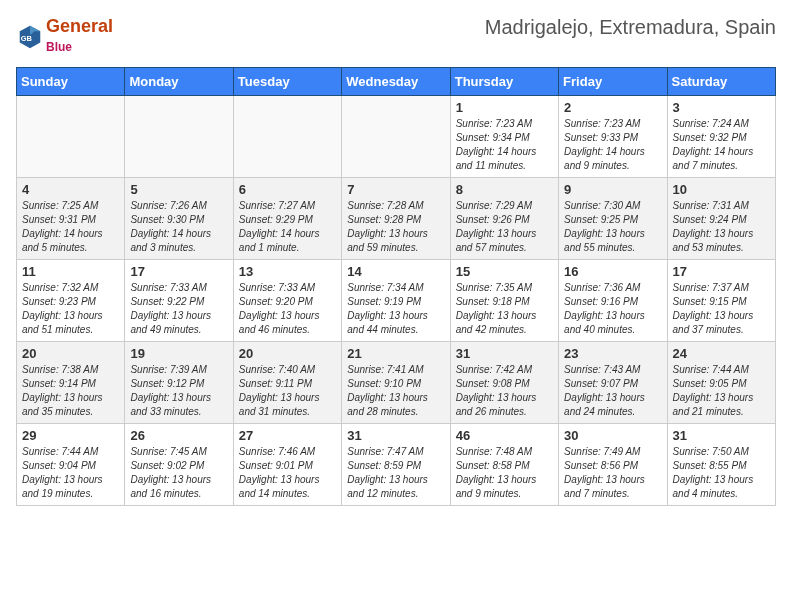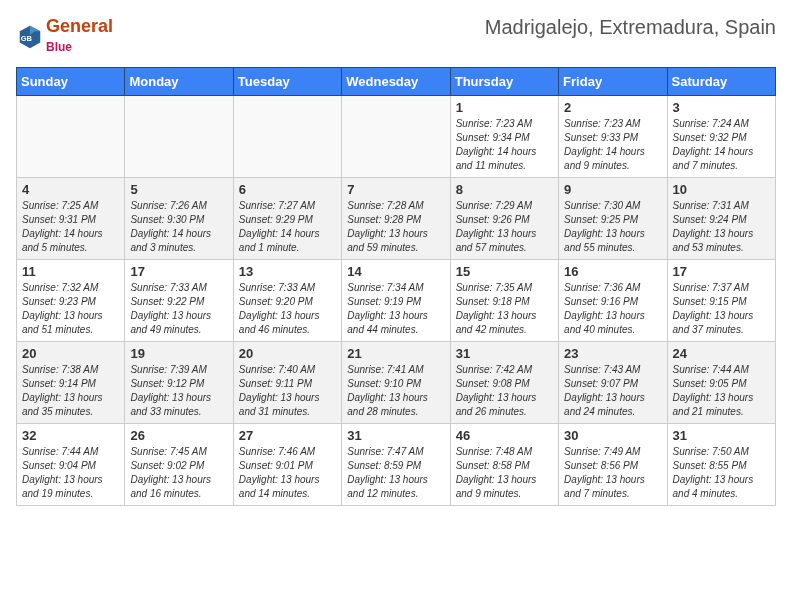--- a/index.html
+++ b/index.html
@@ -224,21 +224,21 @@
           <span class="day-num">23</span>
           <div class="cell-content">Sunrise: 7:43 AM<br>Sunset: 9:07 PM<br>Daylight: 13 hours<br>and 24 minutes.</div>
         </td>
         <td>
           <span class="day-num">24</span>
           <div class="cell-content">Sunrise: 7:44 AM<br>Sunset: 9:05 PM<br>Daylight: 13 hours<br>and 21 minutes.</div>
         </td>
       </tr>
       <tr>
         <td>
-          <span class="day-num">32</span>
+          <span class="day-num">29</span>
           <div class="cell-content">Sunrise: 7:44 AM<br>Sunset: 9:04 PM<br>Daylight: 13 hours<br>and 19 minutes.</div>
         </td>
         <td>
           <span class="day-num">26</span>
           <div class="cell-content">Sunrise: 7:45 AM<br>Sunset: 9:02 PM<br>Daylight: 13 hours<br>and 16 minutes.</div>
         </td>
         <td>
           <span class="day-num">27</span>
           <div class="cell-content">Sunrise: 7:46 AM<br>Sunset: 9:01 PM<br>Daylight: 13 hours<br>and 14 minutes.</div>
         </td>

